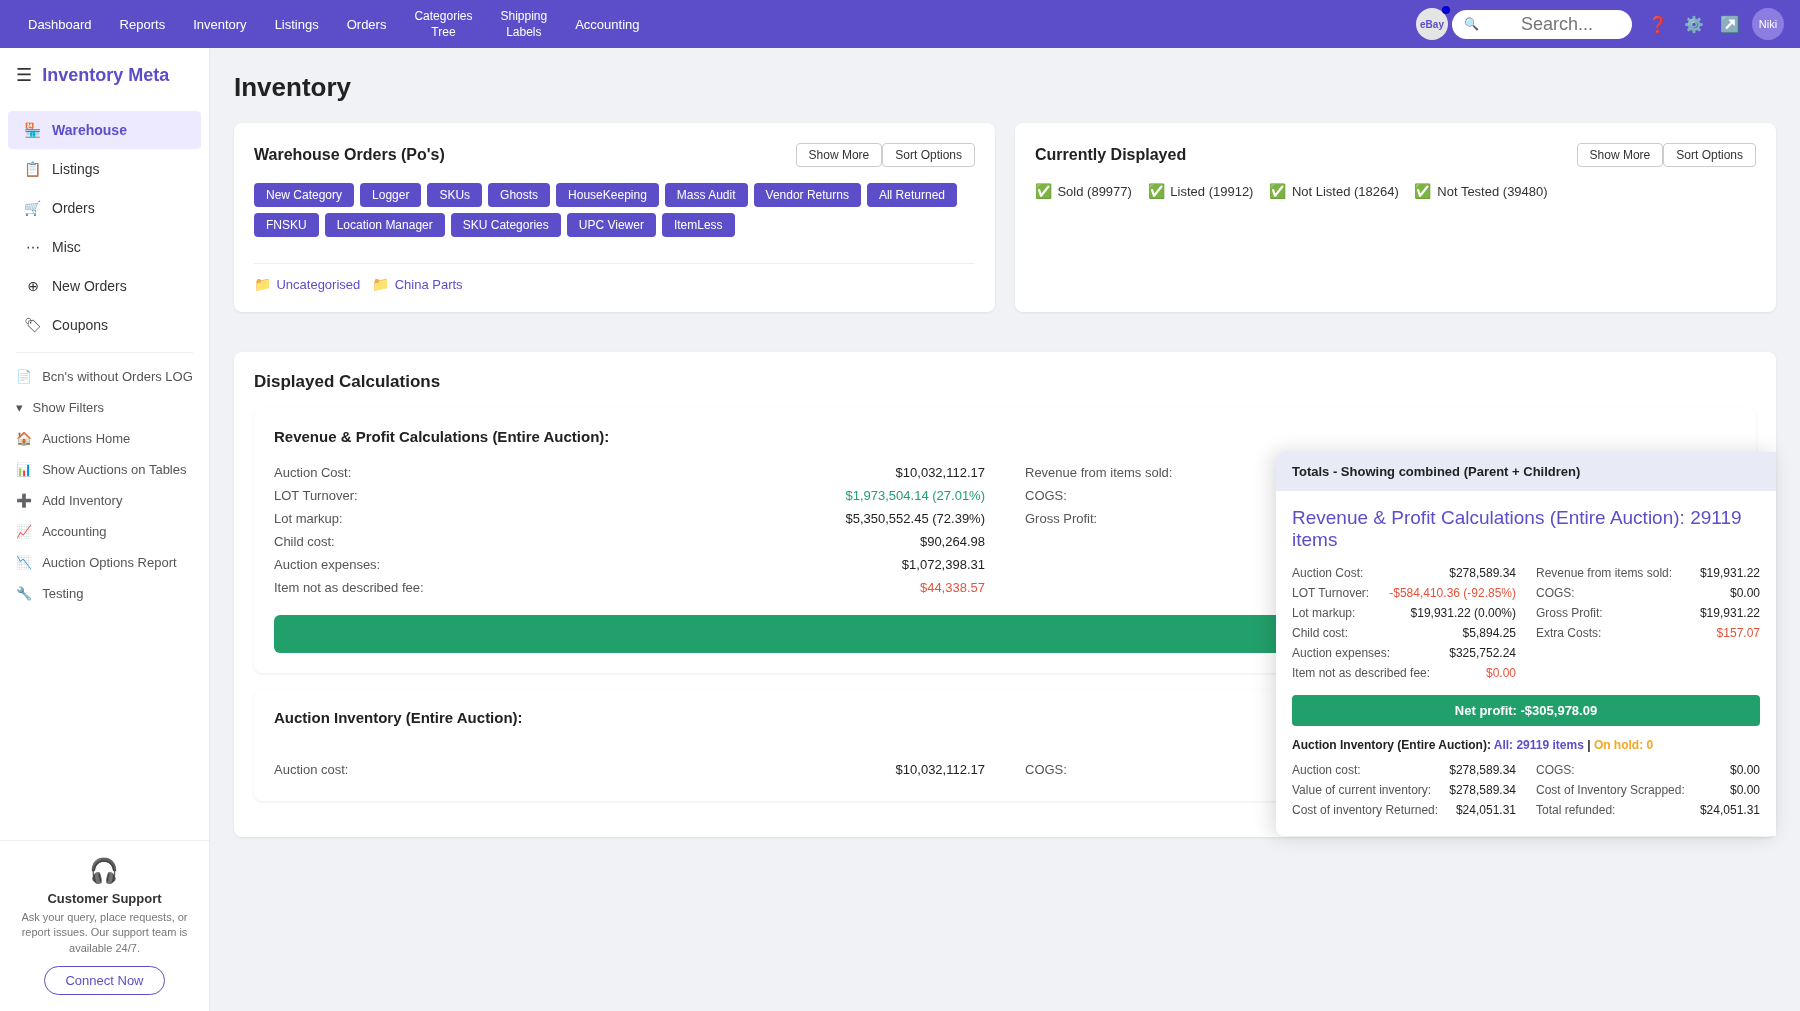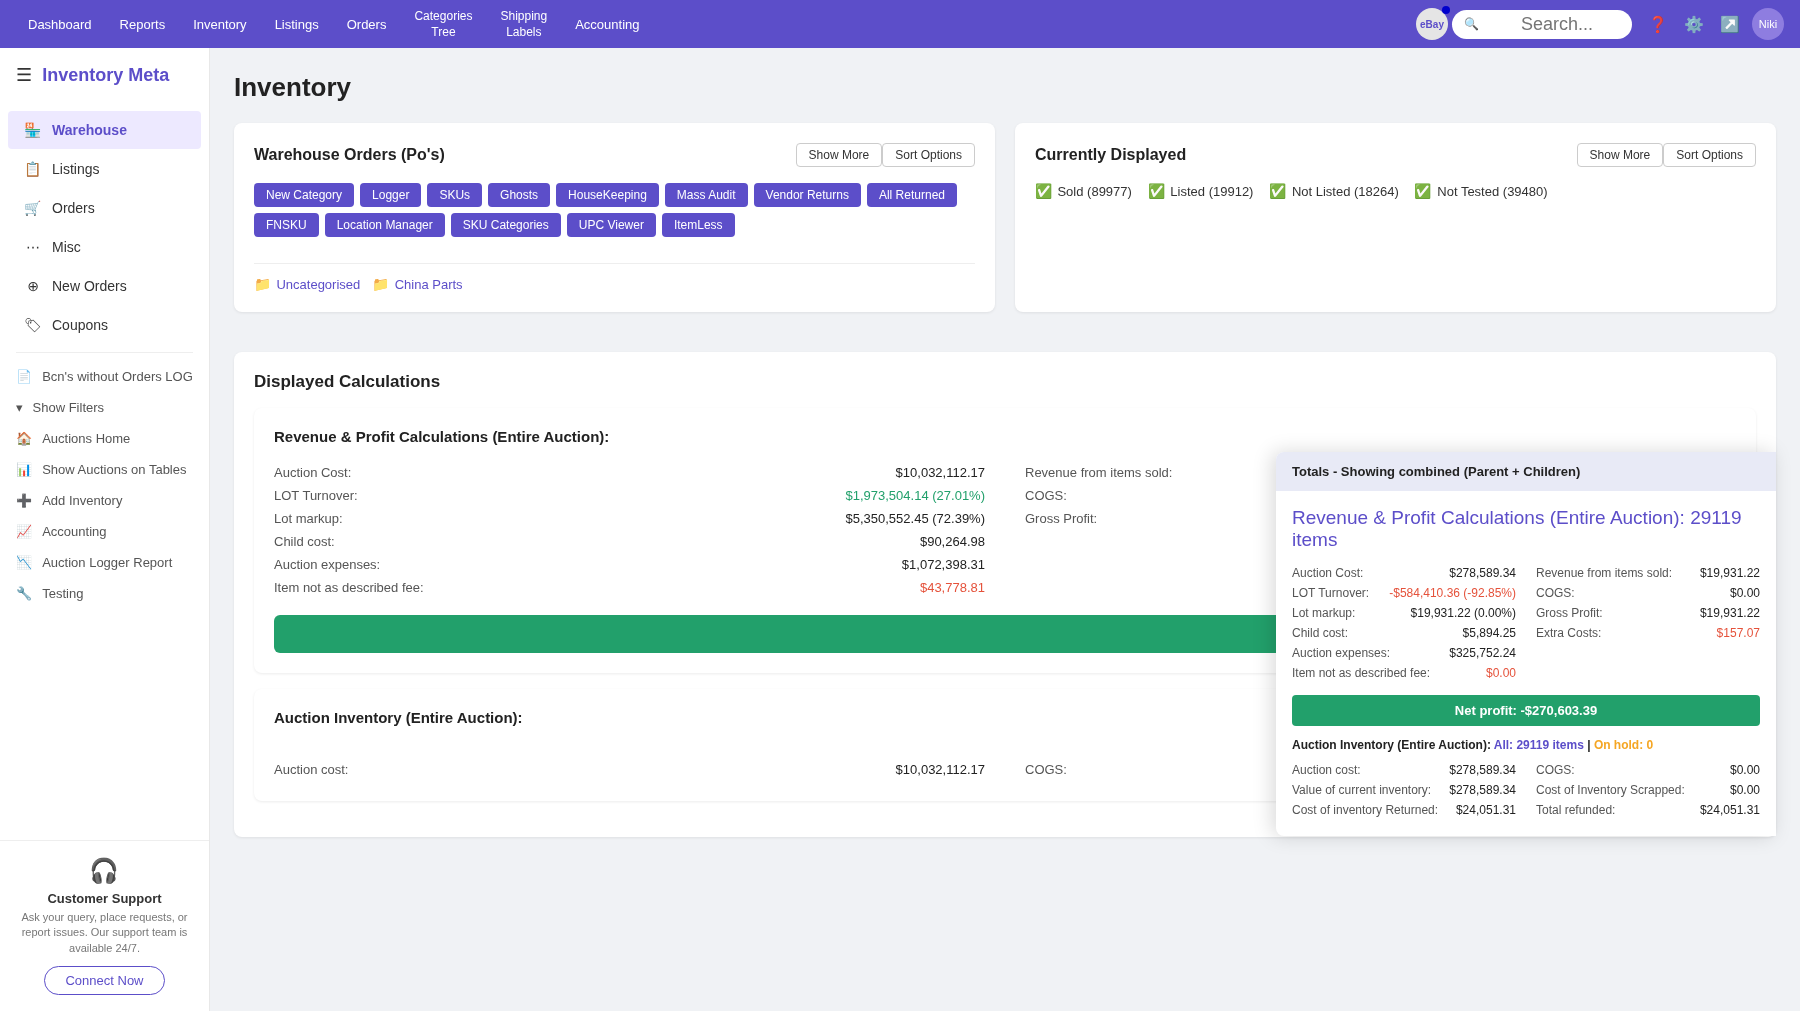--- a/index.html
+++ b/index.html
@@ -434,21 +434,21 @@
       <div class="sidebar-item-secondary">
         <span>➕</span>
         <span>Add Inventory</span>
       </div>
       <div class="sidebar-item-secondary">
         <span>📈</span>
         <span>Accounting</span>
       </div>
       <div class="sidebar-item-secondary">
         <span>📉</span>
-        <span>Auction Logger Report</span>
+        <span>Auction Options Report</span>
       </div>
       <div class="sidebar-item-secondary">
         <span>🔧</span>
         <span>Testing</span>
       </div>
     </nav>
 
     <div class="support-section">
       <div class="support-icon">🎧</div>
       <div class="support-title">Customer Support</div>
@@ -550,21 +550,21 @@
               <div class="calc-row">
                 <span class="calc-label">Child cost:</span>
                 <span class="calc-value">$90,264.98</span>
               </div>
               <div class="calc-row">
                 <span class="calc-label">Auction expenses:</span>
                 <span class="calc-value">$1,072,398.31</span>
               </div>
               <div class="calc-row">
                 <span class="calc-label">Item not as described fee:</span>
-                <span class="calc-value red">$43,778.81</span>
+                <span class="calc-value red">$44,338.57</span>
               </div>
             </div>
             <div>
               <div class="calc-row">
                 <span class="calc-label">Revenue from items sold:</span>
                 <span class="calc-value"></span>
               </div>
               <div class="calc-row">
                 <span class="calc-label">COGS:</span>
                 <span class="calc-value"></span>
@@ -642,21 +642,21 @@
               <div class="overlay-row">
                 <span class="overlay-label">Gross Profit:</span>
                 <span class="overlay-value">$19,931.22</span>
               </div>
               <div class="overlay-row">
                 <span class="overlay-label">Extra Costs:</span>
                 <span class="overlay-value red">$157.07</span>
               </div>
             </div>
           </div>
-          <div class="overlay-net-bar">Net profit: -$270,603.39</div>
+          <div class="overlay-net-bar">Net profit: -$305,978.09</div>
           <div class="overlay-section-title">
             <span>Auction Inventory (Entire Auction):</span>
             <span class="blue"> All: 29119 items </span>
             | <span class="orange">On hold: 0</span>
           </div>
           <div class="overlay-auction-grid">
             <div>
               <div class="overlay-row">
                 <span class="overlay-label">Auction cost:</span>
                 <span class="overlay-value">$278,589.34</span>

